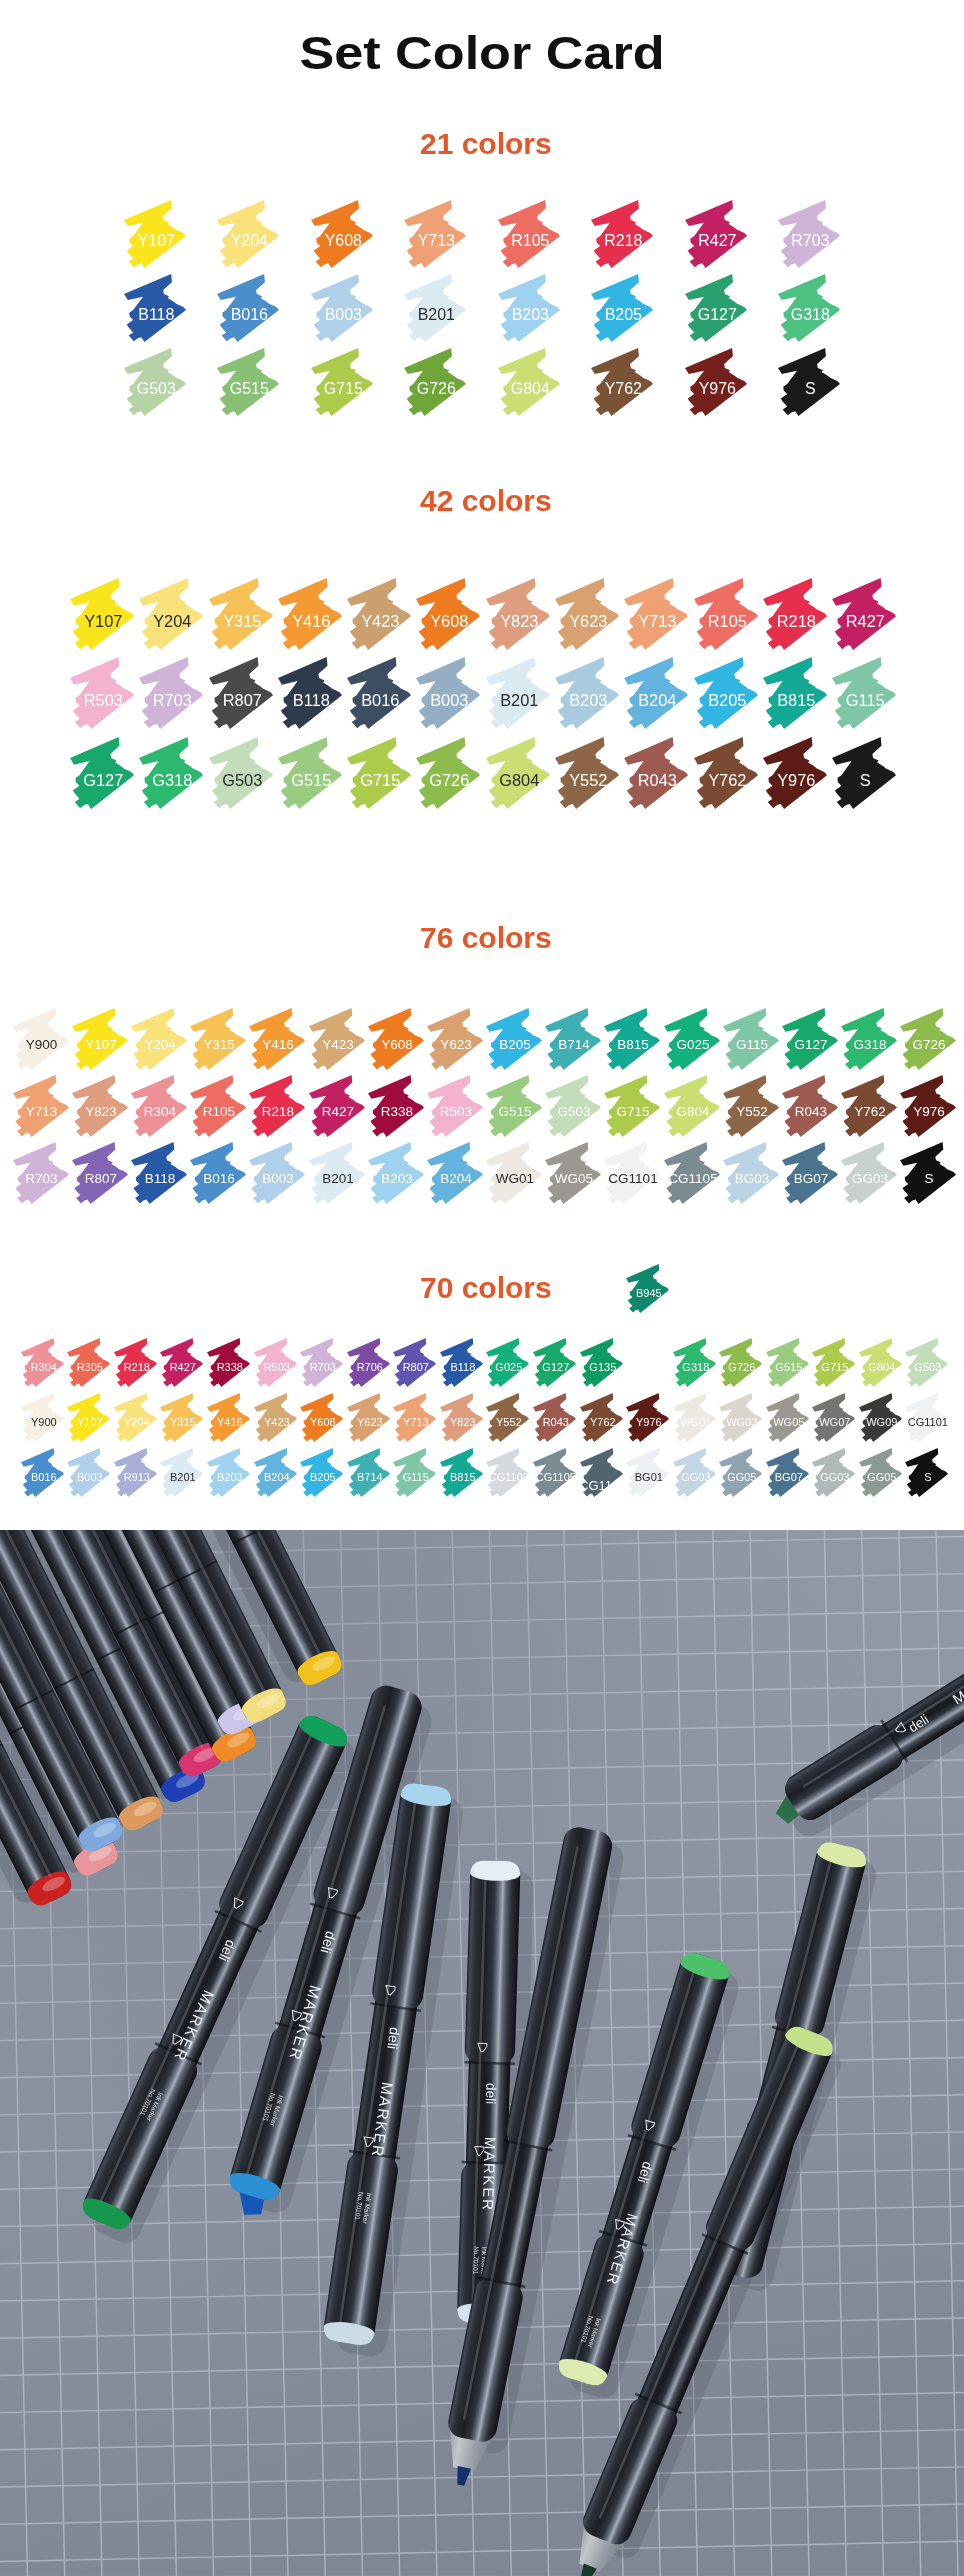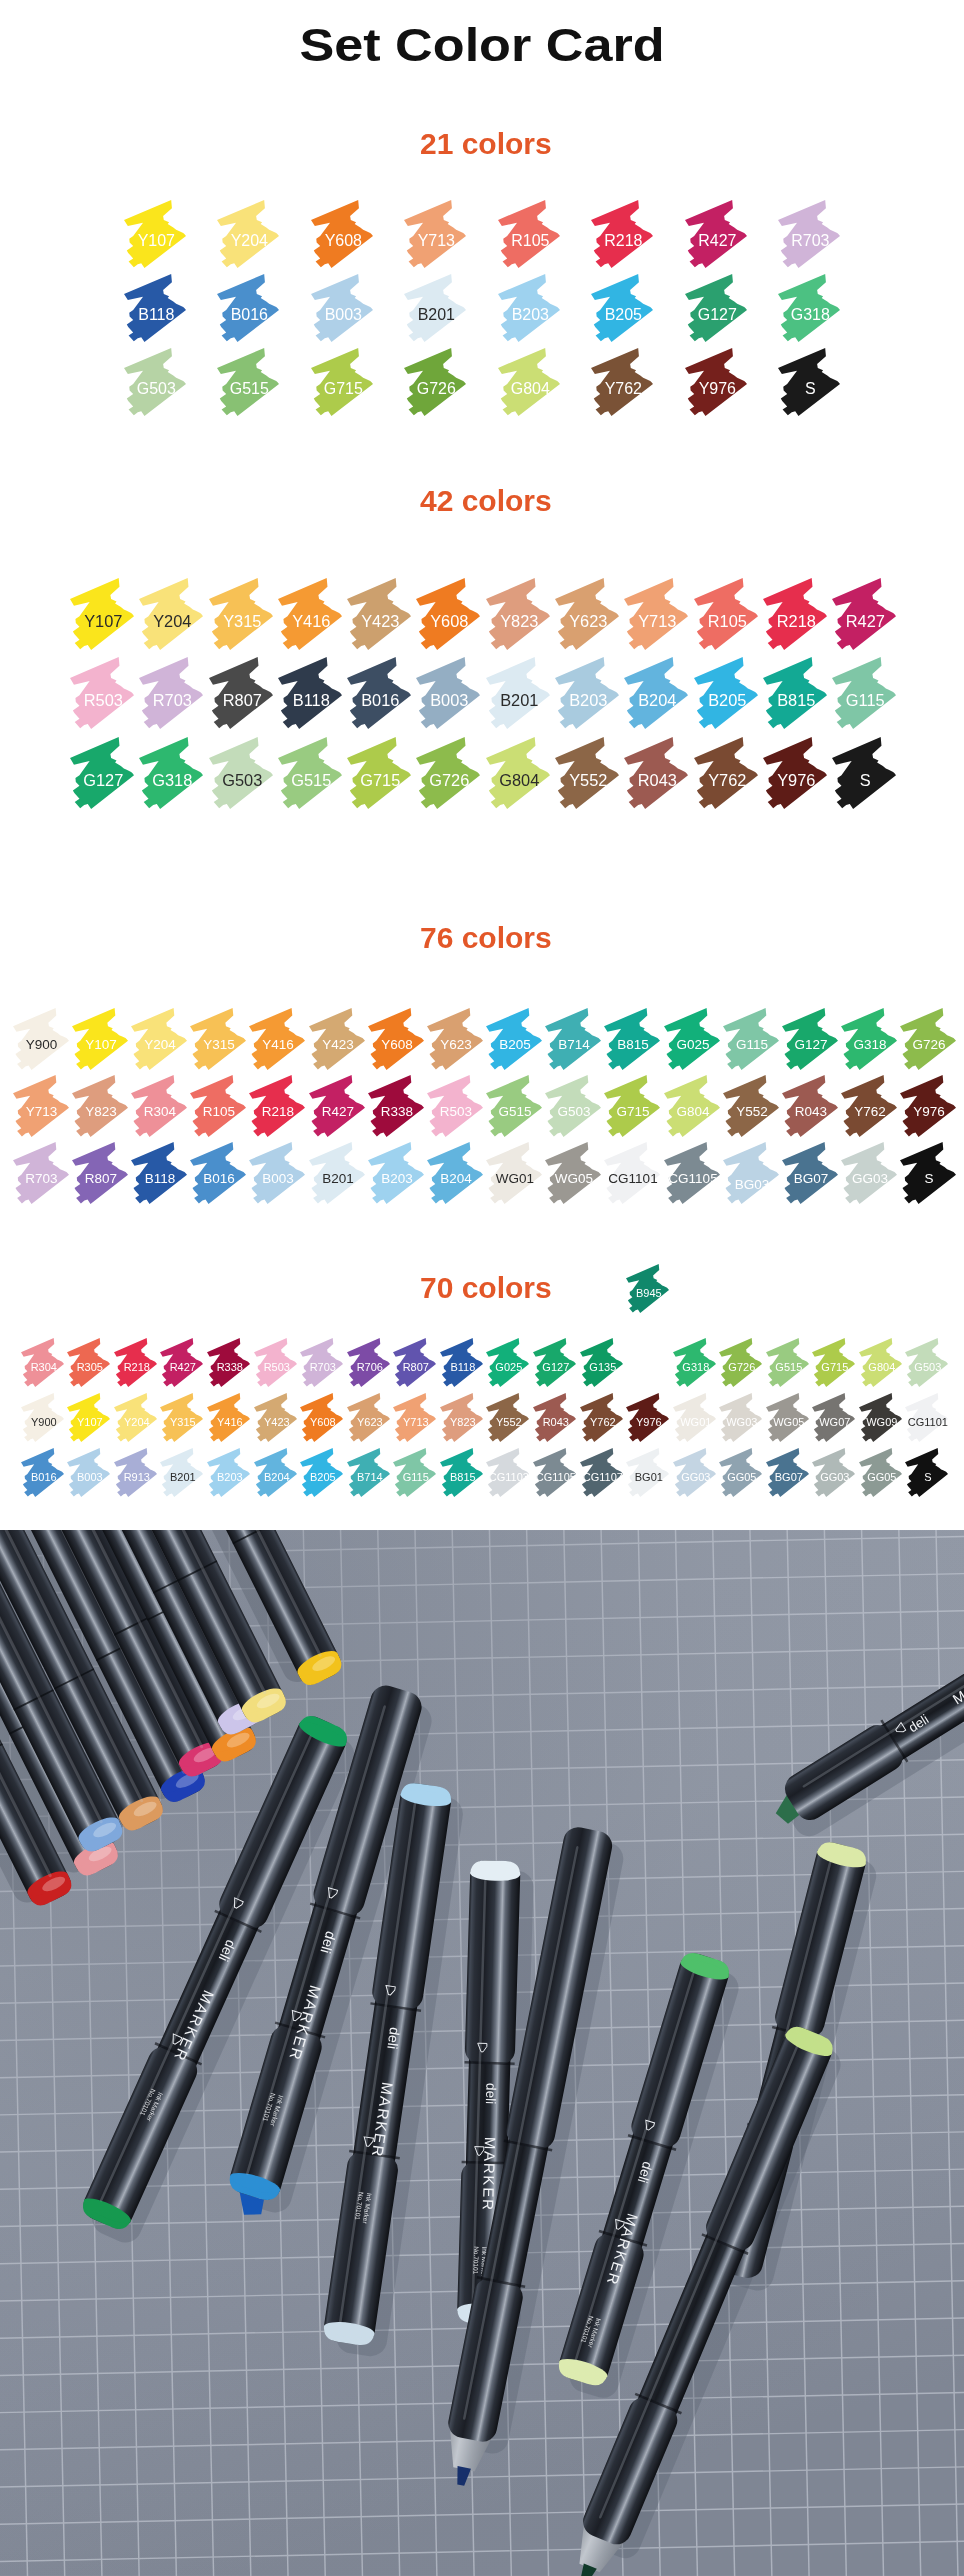--- a/index.html
+++ b/index.html
@@ -9,21 +9,21 @@
 .title span{display:inline-block;transform:scaleX(1.134);transform-origin:center;}
 .sec-head{position:absolute;left:0;right:0;text-align:center;font-size:30px;font-weight:700;line-height:1;padding-left:7.7px;}
 .sw{position:absolute;}
 .sw svg{display:block;width:100%;height:100%;}
 .lbl{position:absolute;text-align:center;white-space:nowrap;font-weight:400;}
 </style>
 </head>
 <body>
 
 <div class="page">
-<div class="title" style="top:22px;"><span>Set Color Card</span></div>
+<div class="title" style="top:30px;"><span>Set Color Card</span></div>
 <div class="sec-head" style="top:129px;color:#E35728">21 colors</div>
 <div class="band">
 <div class="sw" style="left:124px;top:200px;width:62px;height:68px">
         <svg viewBox="0 0 100 100" preserveAspectRatio="none">
           <path d="M76.1,0L77.3,12.1L63.1,23.7L64.2,29.3L72.7,32.8L70.5,35.4L79.5,40.4L84.1,43.9L88.6,45.5L95.5,48.5L97.7,50.5L100,53L33,100L27.8,92.9L22.2,94.4L15.9,99L7.4,90.4L14.8,85.9L6.8,77.8L4.5,74.2L14.8,67.7L9.1,62.6L8.5,57.1L14.8,53L30.7,33.3L6.2,38.4L0,29.3Z" fill="#FAE51C"></path>
         </svg>
         <div class="lbl" style="left:-8.2px;width:81px;top:33px;line-height:16px;font-size:16px;color:#FFFFFF">Y107</div>
       </div>
 <div class="sw" style="left:217px;top:200px;width:62px;height:68px">
         <svg viewBox="0 0 100 100" preserveAspectRatio="none">
@@ -646,21 +646,21 @@
 <div class="sw" style="left:664px;top:1142px;width:56px;height:62px">
         <svg viewBox="0 0 100 100" preserveAspectRatio="none">
           <path d="M76.1,0L77.3,12.1L63.1,23.7L64.2,29.3L72.7,32.8L70.5,35.4L79.5,40.4L84.1,43.9L88.6,45.5L95.5,48.5L97.7,50.5L100,53L33,100L27.8,92.9L22.2,94.4L15.9,99L7.4,90.4L14.8,85.9L6.8,77.8L4.5,74.2L14.8,67.7L9.1,62.6L8.5,57.1L14.8,53L30.7,33.3L6.2,38.4L0,29.3Z" fill="#7C8A92"></path>
         </svg>
         <div class="lbl" style="left:-8.5px;width:75px;top:30px;line-height:13.5px;font-size:13.5px;color:#FFFFFF">CG1105</div>
       </div>
 <div class="sw" style="left:723px;top:1142px;width:56px;height:62px">
         <svg viewBox="0 0 100 100" preserveAspectRatio="none">
           <path d="M76.1,0L77.3,12.1L63.1,23.7L64.2,29.3L72.7,32.8L70.5,35.4L79.5,40.4L84.1,43.9L88.6,45.5L95.5,48.5L97.7,50.5L100,53L33,100L27.8,92.9L22.2,94.4L15.9,99L7.4,90.4L14.8,85.9L6.8,77.8L4.5,74.2L14.8,67.7L9.1,62.6L8.5,57.1L14.8,53L30.7,33.3L6.2,38.4L0,29.3Z" fill="#BBD3E4"></path>
         </svg>
-        <div class="lbl" style="left:-8.5px;width:75px;top:36px;line-height:13.5px;font-size:13.5px;color:#FFFFFF">BG03</div>
+        <div class="lbl" style="left:-8.5px;width:75px;top:30px;line-height:13.5px;font-size:13.5px;color:#FFFFFF">BG03</div>
       </div>
 <div class="sw" style="left:782px;top:1142px;width:56px;height:62px">
         <svg viewBox="0 0 100 100" preserveAspectRatio="none">
           <path d="M76.1,0L77.3,12.1L63.1,23.7L64.2,29.3L72.7,32.8L70.5,35.4L79.5,40.4L84.1,43.9L88.6,45.5L95.5,48.5L97.7,50.5L100,53L33,100L27.8,92.9L22.2,94.4L15.9,99L7.4,90.4L14.8,85.9L6.8,77.8L4.5,74.2L14.8,67.7L9.1,62.6L8.5,57.1L14.8,53L30.7,33.3L6.2,38.4L0,29.3Z" fill="#4A7390"></path>
         </svg>
         <div class="lbl" style="left:-8.5px;width:75px;top:30px;line-height:13.5px;font-size:13.5px;color:#FFFFFF">BG07</div>
       </div>
 <div class="sw" style="left:841px;top:1142px;width:56px;height:62px">
         <svg viewBox="0 0 100 100" preserveAspectRatio="none">
           <path d="M76.1,0L77.3,12.1L63.1,23.7L64.2,29.3L72.7,32.8L70.5,35.4L79.5,40.4L84.1,43.9L88.6,45.5L95.5,48.5L97.7,50.5L100,53L33,100L27.8,92.9L22.2,94.4L15.9,99L7.4,90.4L14.8,85.9L6.8,77.8L4.5,74.2L14.8,67.7L9.1,62.6L8.5,57.1L14.8,53L30.7,33.3L6.2,38.4L0,29.3Z" fill="#C7D2CE"></path>
@@ -985,21 +985,21 @@
 <div class="sw" style="left:533px;top:1448px;width:43px;height:49px">
         <svg viewBox="0 0 100 100" preserveAspectRatio="none">
           <path d="M76.1,0L77.3,12.1L63.1,23.7L64.2,29.3L72.7,32.8L70.5,35.4L79.5,40.4L84.1,43.9L88.6,45.5L95.5,48.5L97.7,50.5L100,53L33,100L27.8,92.9L22.2,94.4L15.9,99L7.4,90.4L14.8,85.9L6.8,77.8L4.5,74.2L14.8,67.7L9.1,62.6L8.5,57.1L14.8,53L30.7,33.3L6.2,38.4L0,29.3Z" fill="#7C8A92"></path>
         </svg>
         <div class="lbl" style="left:-8.7px;width:63px;top:24px;line-height:11px;font-size:11px;color:#FFFFFF">CG1105</div>
       </div>
 <div class="sw" style="left:580px;top:1448px;width:43px;height:49px">
         <svg viewBox="0 0 100 100" preserveAspectRatio="none">
           <path d="M76.1,0L77.3,12.1L63.1,23.7L64.2,29.3L72.7,32.8L70.5,35.4L79.5,40.4L84.1,43.9L88.6,45.5L95.5,48.5L97.7,50.5L100,53L33,100L27.8,92.9L22.2,94.4L15.9,99L7.4,90.4L14.8,85.9L6.8,77.8L4.5,74.2L14.8,67.7L9.1,62.6L8.5,57.1L14.8,53L30.7,33.3L6.2,38.4L0,29.3Z" fill="#51656F"></path>
         </svg>
-        <div class="lbl" style="left:-8.7px;width:63px;top:24px;line-height:11px;font-size:11px;color:#FFFFFF">CG1107</div>
+        <div class="lbl" style="left:-8.7px;width:63px;top:32px;line-height:11px;font-size:13px;color:#FFFFFF">CG1107</div>
       </div>
 <div class="sw" style="left:626px;top:1448px;width:43px;height:49px">
         <svg viewBox="0 0 100 100" preserveAspectRatio="none">
           <path d="M76.1,0L77.3,12.1L63.1,23.7L64.2,29.3L72.7,32.8L70.5,35.4L79.5,40.4L84.1,43.9L88.6,45.5L95.5,48.5L97.7,50.5L100,53L33,100L27.8,92.9L22.2,94.4L15.9,99L7.4,90.4L14.8,85.9L6.8,77.8L4.5,74.2L14.8,67.7L9.1,62.6L8.5,57.1L14.8,53L30.7,33.3L6.2,38.4L0,29.3Z" fill="#EDF0F2"></path>
         </svg>
         <div class="lbl" style="left:-8.7px;width:63px;top:24px;line-height:11px;font-size:11px;color:#2B2B2B">BG01</div>
       </div>
 <div class="sw" style="left:673px;top:1448px;width:43px;height:49px">
         <svg viewBox="0 0 100 100" preserveAspectRatio="none">
           <path d="M76.1,0L77.3,12.1L63.1,23.7L64.2,29.3L72.7,32.8L70.5,35.4L79.5,40.4L84.1,43.9L88.6,45.5L95.5,48.5L97.7,50.5L100,53L33,100L27.8,92.9L22.2,94.4L15.9,99L7.4,90.4L14.8,85.9L6.8,77.8L4.5,74.2L14.8,67.7L9.1,62.6L8.5,57.1L14.8,53L30.7,33.3L6.2,38.4L0,29.3Z" fill="#C4D5E3"></path>

